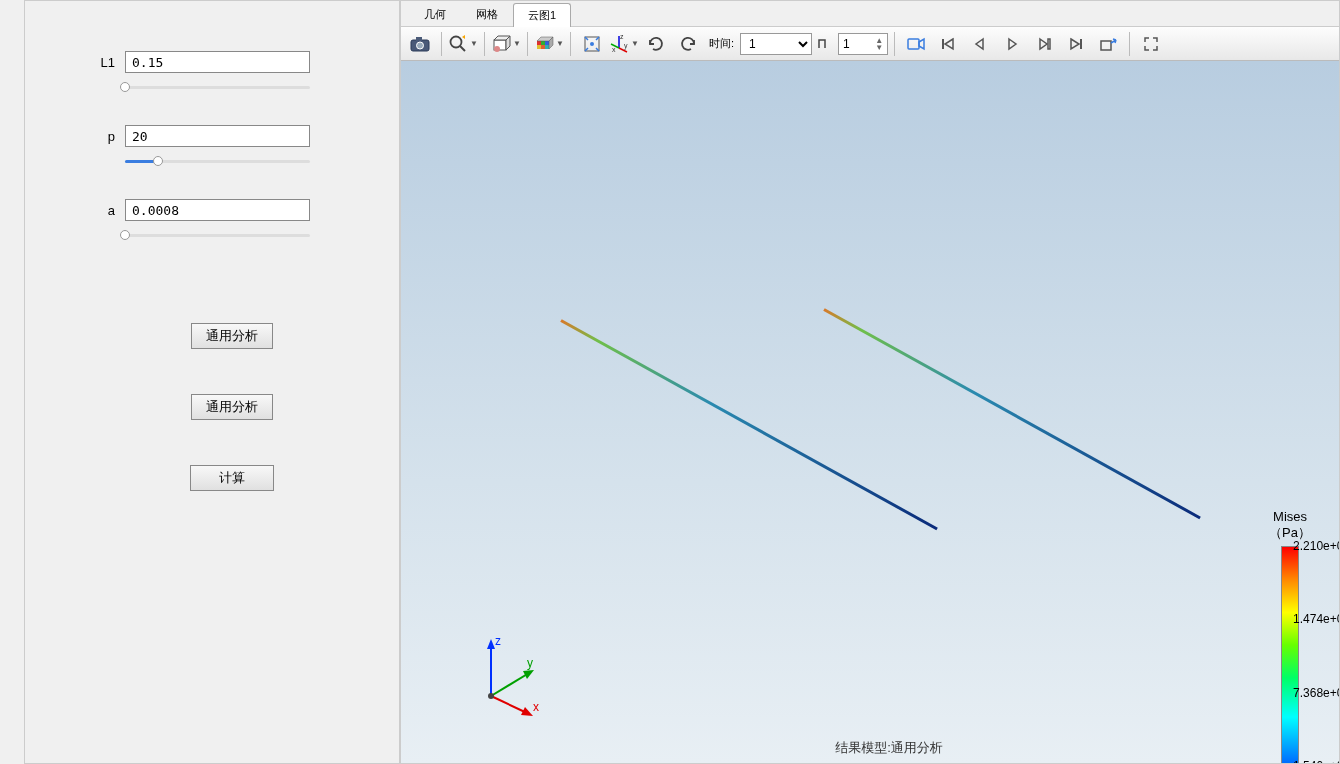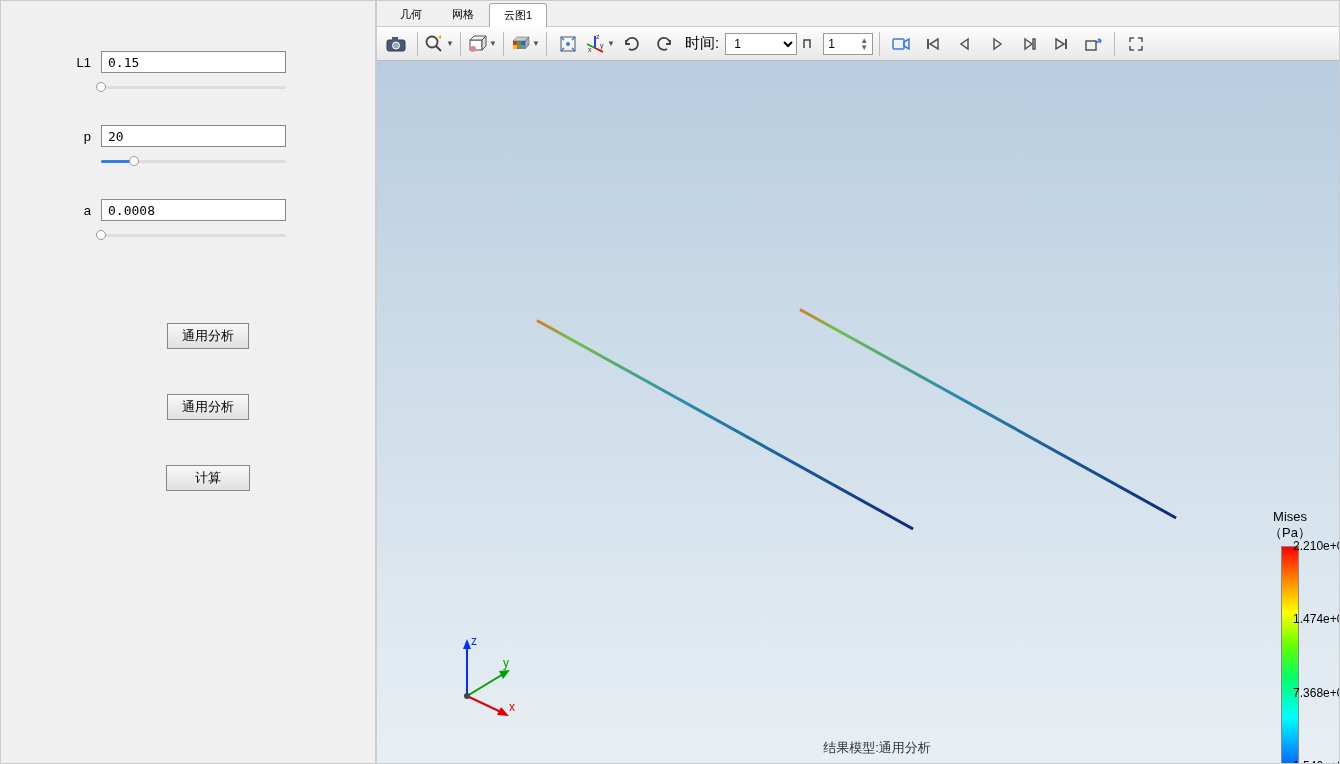--- a/index.html
+++ b/index.html
@@ -1,35 +1,35 @@
 <!DOCTYPE html>
 <html><head>
 <meta charset="utf-8">
 <style>
 * { box-sizing: border-box; margin: 0; padding: 0; }
 body { font-family: "Microsoft YaHei", Arial, sans-serif; font-size: 12px; background: #f0f0f0; width: 1340px; height: 764px; overflow: hidden; }
 .main-layout { display: flex; width: 100%; height: 100%; }
-.sidebar { width: 376px; height: 100%; background: #f0f0f0; border: 1px solid #ccc; padding: 50px 20px 20px 60px; }
+.sidebar { width: 376px; height: 100%; background: #f0f0f0; border: 1px solid #ccc; padding: 50px 20px 20px 60px; margin-left: 24px; }
 .param-row { display: flex; align-items: center; margin-bottom: 8px; }
 .param-label { width: 40px; text-align: right; padding-right: 10px; font-size: 13px; }
 .param-input { width: 185px; height: 22px; border: 1px solid #888; padding: 2px 6px; font-family: monospace; font-size: 13px; background: #fff; }
 .slider-row { margin: 0 0 30px 40px; width: 185px; position: relative; height: 14px; }
 .slider-track { position: absolute; top: 5px; left: 0; right: 0; height: 3px; background: #ddd; border-radius: 2px; }
 .slider-fill { position: absolute; top: 5px; left: 0; height: 3px; background: #3a7de0; border-radius: 2px; }
 .slider-thumb { position: absolute; top: 1px; width: 10px; height: 10px; background: #fff; border: 1px solid #999; border-radius: 50%; transform: translateX(-50%); }
 .action-btn { display: block; margin: 0 auto 45px auto; padding: 3px 14px; border: 1px solid #888; background: linear-gradient(#f8f8f8,#e0e0e0); font-size: 13px; cursor: pointer; }
 .action-btn.calc { padding: 3px 28px; }
 .content { flex: 1; height: 100%; background: #f8f8f8; border: 1px solid #ccc; display: flex; flex-direction: column; }
 .tab-bar { height: 26px; display: flex; align-items: flex-end; padding-left: 8px; background: #f0f0f0; border-bottom: 1px solid #ccc; }
 .tab { padding: 4px 14px; border: 1px solid transparent; border-bottom: none; font-size: 11px; cursor: pointer; }
 .tab.active { background: #fff; border-color: #aaa; border-radius: 3px 3px 0 0; position: relative; top: 1px; }
 .toolbar { height: 34px; background: linear-gradient(#fdfdfd,#e8e8e8); border-bottom: 1px solid #bbb; display: flex; align-items: center; padding: 0 4px; gap: 2px; }
 .tool-btn { width: 30px; height: 28px; display: flex; align-items: center; justify-content: center; cursor: pointer; border-radius: 2px; }
 .tool-sep { width: 1px; height: 24px; background: #bbb; margin: 0 4px; }
-.tool-label { font-size: 15px; padding: 0 4px; }
+.tool-label { font-size: 11px; padding: 0 4px; }
 .tool-combo { height: 22px; border: 1px solid #999; background: #fff; padding: 0 4px; font-size: 12px; }
 .tool-spin { width: 50px; height: 22px; border: 1px solid #999; background: #fff; display: flex; align-items: center; padding: 0 4px; font-size: 12px; }
 .drop-arrow { font-size: 8px; margin-left: 2px; color: #555; }
 .viewport { flex: 1; position: relative; background: linear-gradient(#b8cde0 0%, #d5e2ec 60%, #e8eff4 100%); overflow: hidden; }
 .result-label { position: absolute; bottom: 6px; left: 50%; transform: translateX(-50%); font-size: 13px; color: #333; margin-left: 19px; }
 .legend { position: absolute; right: 28px; top: 448px; text-align: center; font-size: 13px; }
 .legend-bar-wrap { position: relative; margin-top: 4px; }
 .legend-bar { width: 18px; height: 220px; background: linear-gradient(to bottom, #ff0000 0%, #ff8800 15%, #ffff00 30%, #66ff00 45%, #00ff66 60%, #00ffff 78%, #0066ff 100%); border: 1px solid #888; margin: 0 auto; }
 .legend-tick { position: absolute; left: 24px; font-size: 12px; white-space: nowrap; transform: translateY(-50%); }
 .axis-triad { position: absolute; left: 460px; bottom: 50px; }

